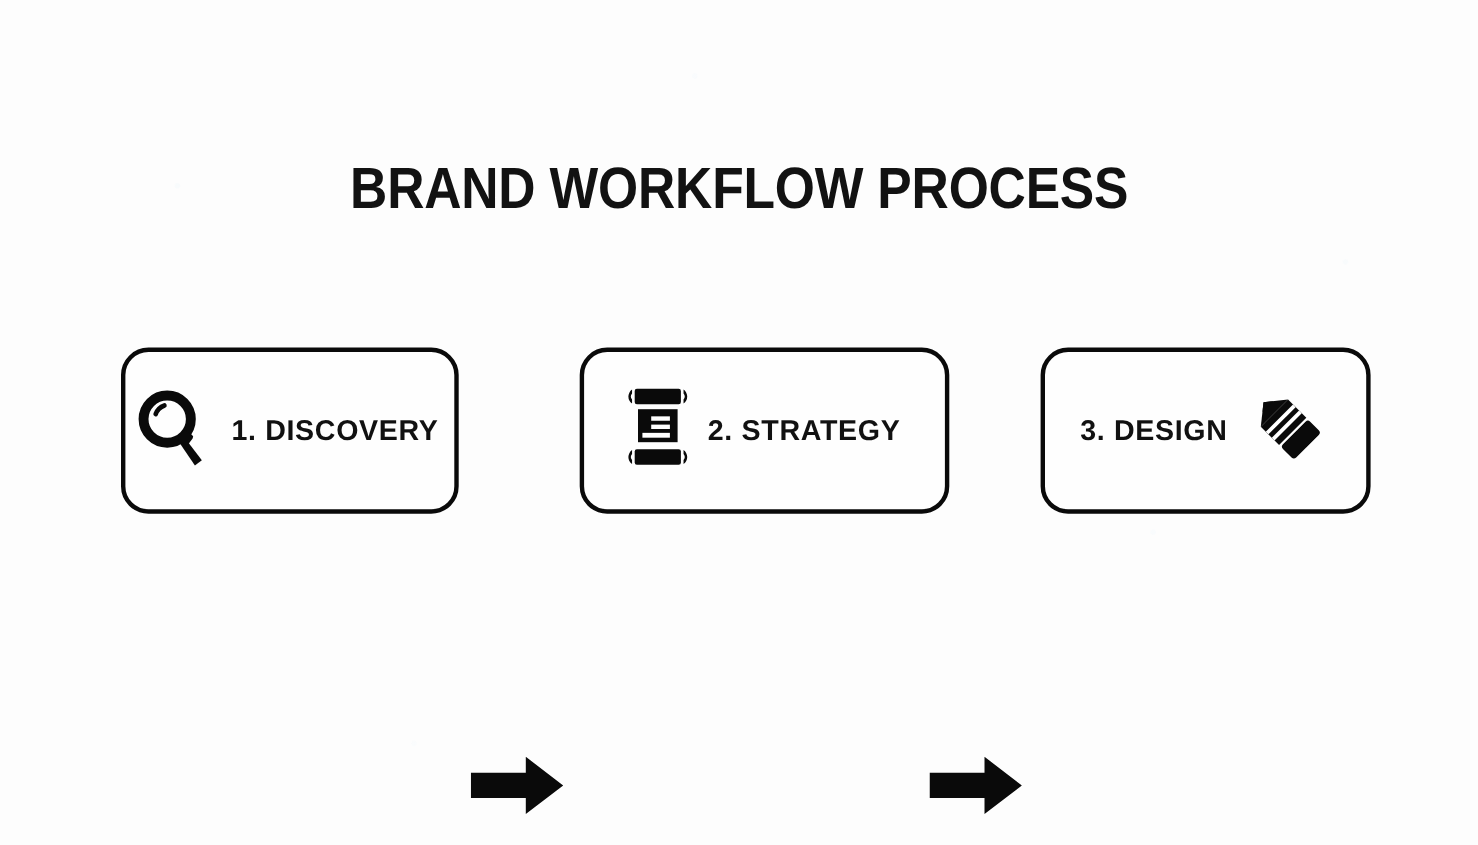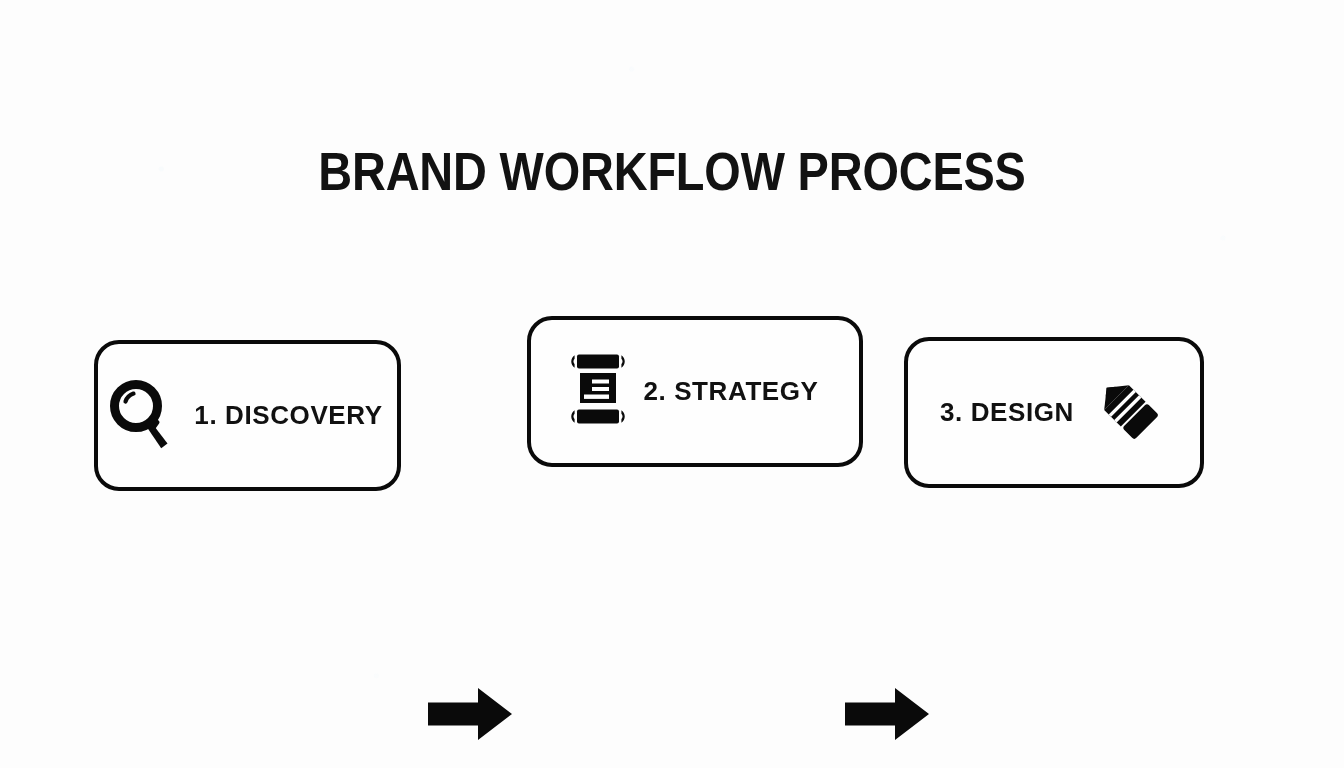--- a/index.html
+++ b/index.html
@@ -69,23 +69,23 @@
     height: 151px;
     box-sizing: border-box;
     border: 4px solid #0a0a0a;
     border-radius: 25px;
     background: #fefefe;
     display: flex;
     align-items: center;
     justify-content: center;
     gap: 16px;
   }
-  .step-box.box-1 { left: 94px; width: 307px; margin-top: 24px; }
+  .step-box.box-1 { left: 110px; width: 307px; }
   .step-box.box-2 { left: 527px; width: 336px; }
-  .step-box.box-3 { left: 904px; width: 300px; margin-top: 21px; }
+  .step-box.box-3 { left: 946px; width: 300px; }
 
   .step-label {
     font-family: "Liberation Sans", sans-serif;
     font-weight: 700;
     font-size: 26px;
     letter-spacing: .6px;
     color: #111111;
     white-space: nowrap;
   }
 

